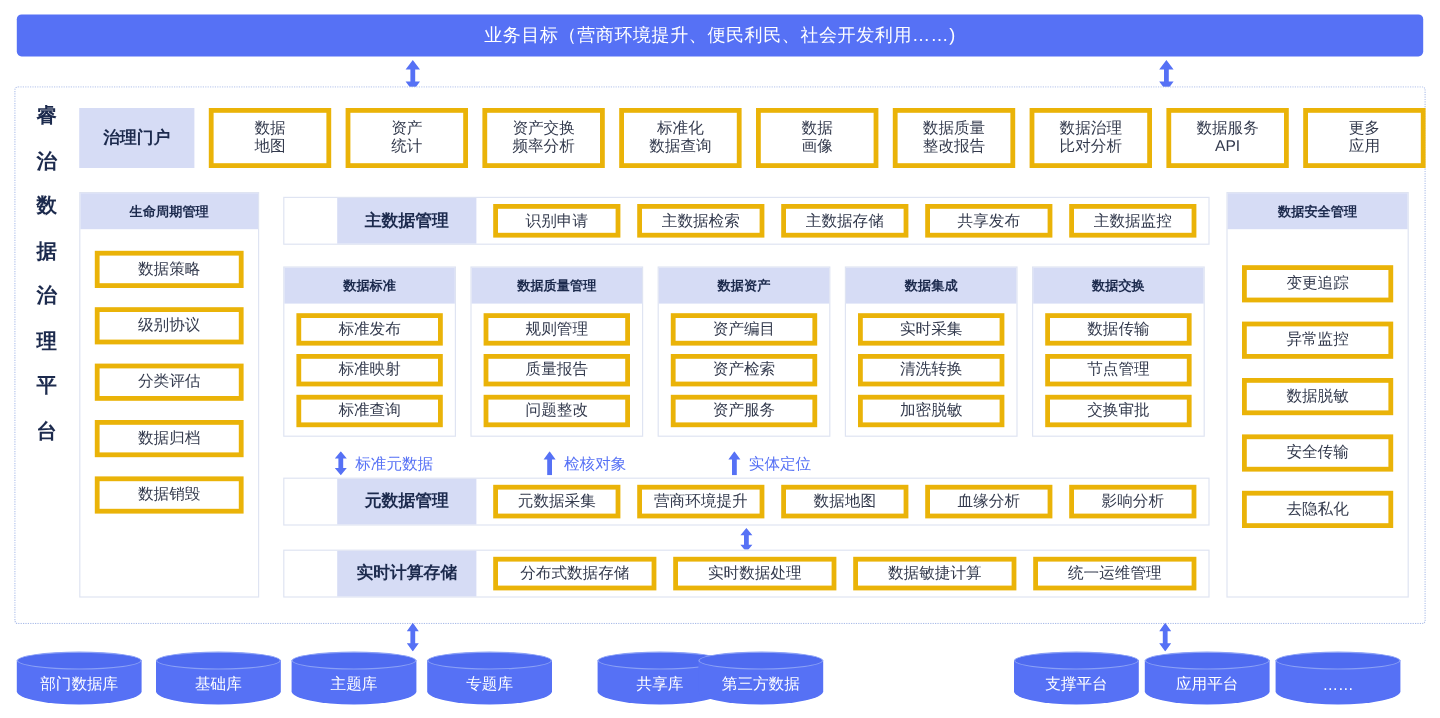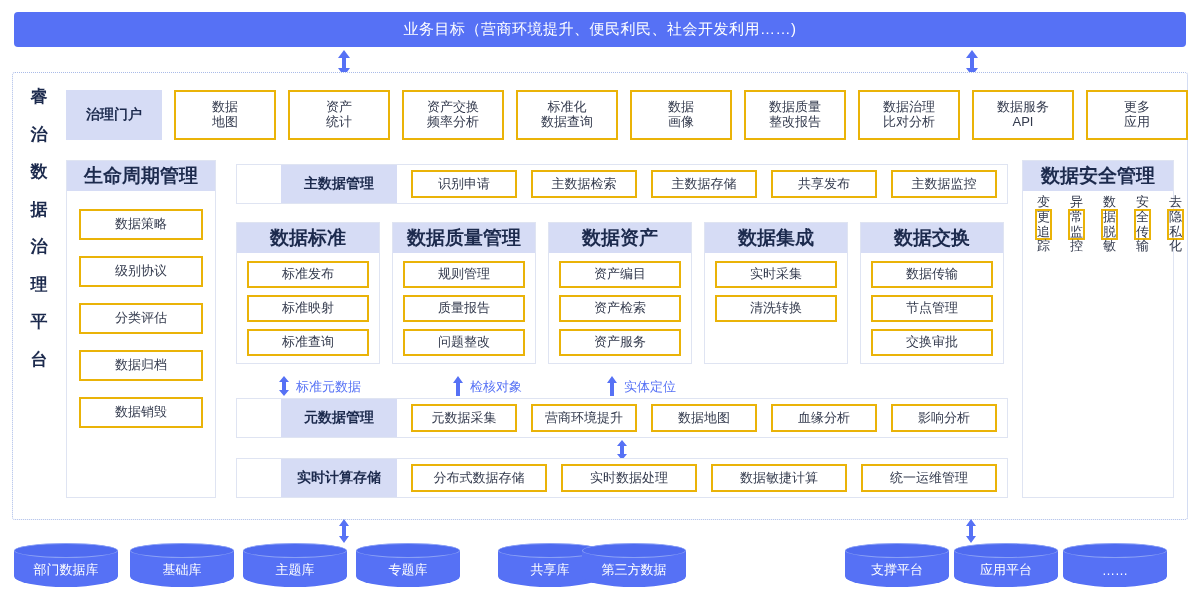--- a/index.html
+++ b/index.html
@@ -47,26 +47,26 @@
 
   
   .panel {
     position: absolute;
     border: 1px solid #dfe4f2;
     background: #ffffff;
   }
   .panel-head {
     background: #d6dcf5;
     color: #1c2a4d;
-    font-size: 19px; font-weight: 700;
+    font-size: 11px; font-weight: 700;
     display: flex; align-items: center; justify-content: center;
     height: 30px;
   }
   .cell {
-    border: 2px solid #eab308;
+    border: 4px solid #eab308;
     background: #ffffff;
     color: #333a4d;
     font-size: 13px;
     display: flex; align-items: center; justify-content: center;
     text-align: center;
     line-height: 1.15;
   }
 
   
   #portal-row { left: 66px; top: 90px; width: 1122px; height: 50px;
@@ -85,21 +85,21 @@
   
   #lifecycle { left: 66px; top: 160px; width: 150px; height: 338px; }
   #lifecycle .stack {
     padding: 18px 12px 10px; display: flex; flex-direction: column; gap: 16px;
   }
   #lifecycle .cell { height: 31px; }
 
   
   #security { left: 1022px; top: 160px; width: 152px; height: 338px; }
   #security .stack {
-    padding: 18px 12px 10px; display: flex; gap: 16px;
+    padding: 30px 12px 10px; display: flex; flex-direction: column; gap: 16px;
   }
   #security .cell { height: 31px; }
 
   
   .band {
     position: absolute; height: 40px;
     border: 1px solid #dfe4f2; background: #ffffff;
     display: flex; align-items: stretch; padding-left: 44px;
   }
   .band .bandhead {
@@ -260,20 +260,21 @@
       <div class="cell">资产检索</div>
       <div class="cell">资产服务</div>
     </div>
   </div>
 
   <div class="panel domcol" id="col-integrate">
     <div class="panel-head">数据集成</div>
     <div class="stack">
       <div class="cell">实时采集</div>
       <div class="cell">清洗转换</div>
+      <div class="cell">加密脱敏</div>
     </div>
   </div>
 
   <div class="panel domcol" id="col-exchange">
     <div class="panel-head">数据交换</div>
     <div class="stack">
       <div class="cell">数据传输</div>
       <div class="cell">节点管理</div>
       <div class="cell">交换审批</div>
     </div>

